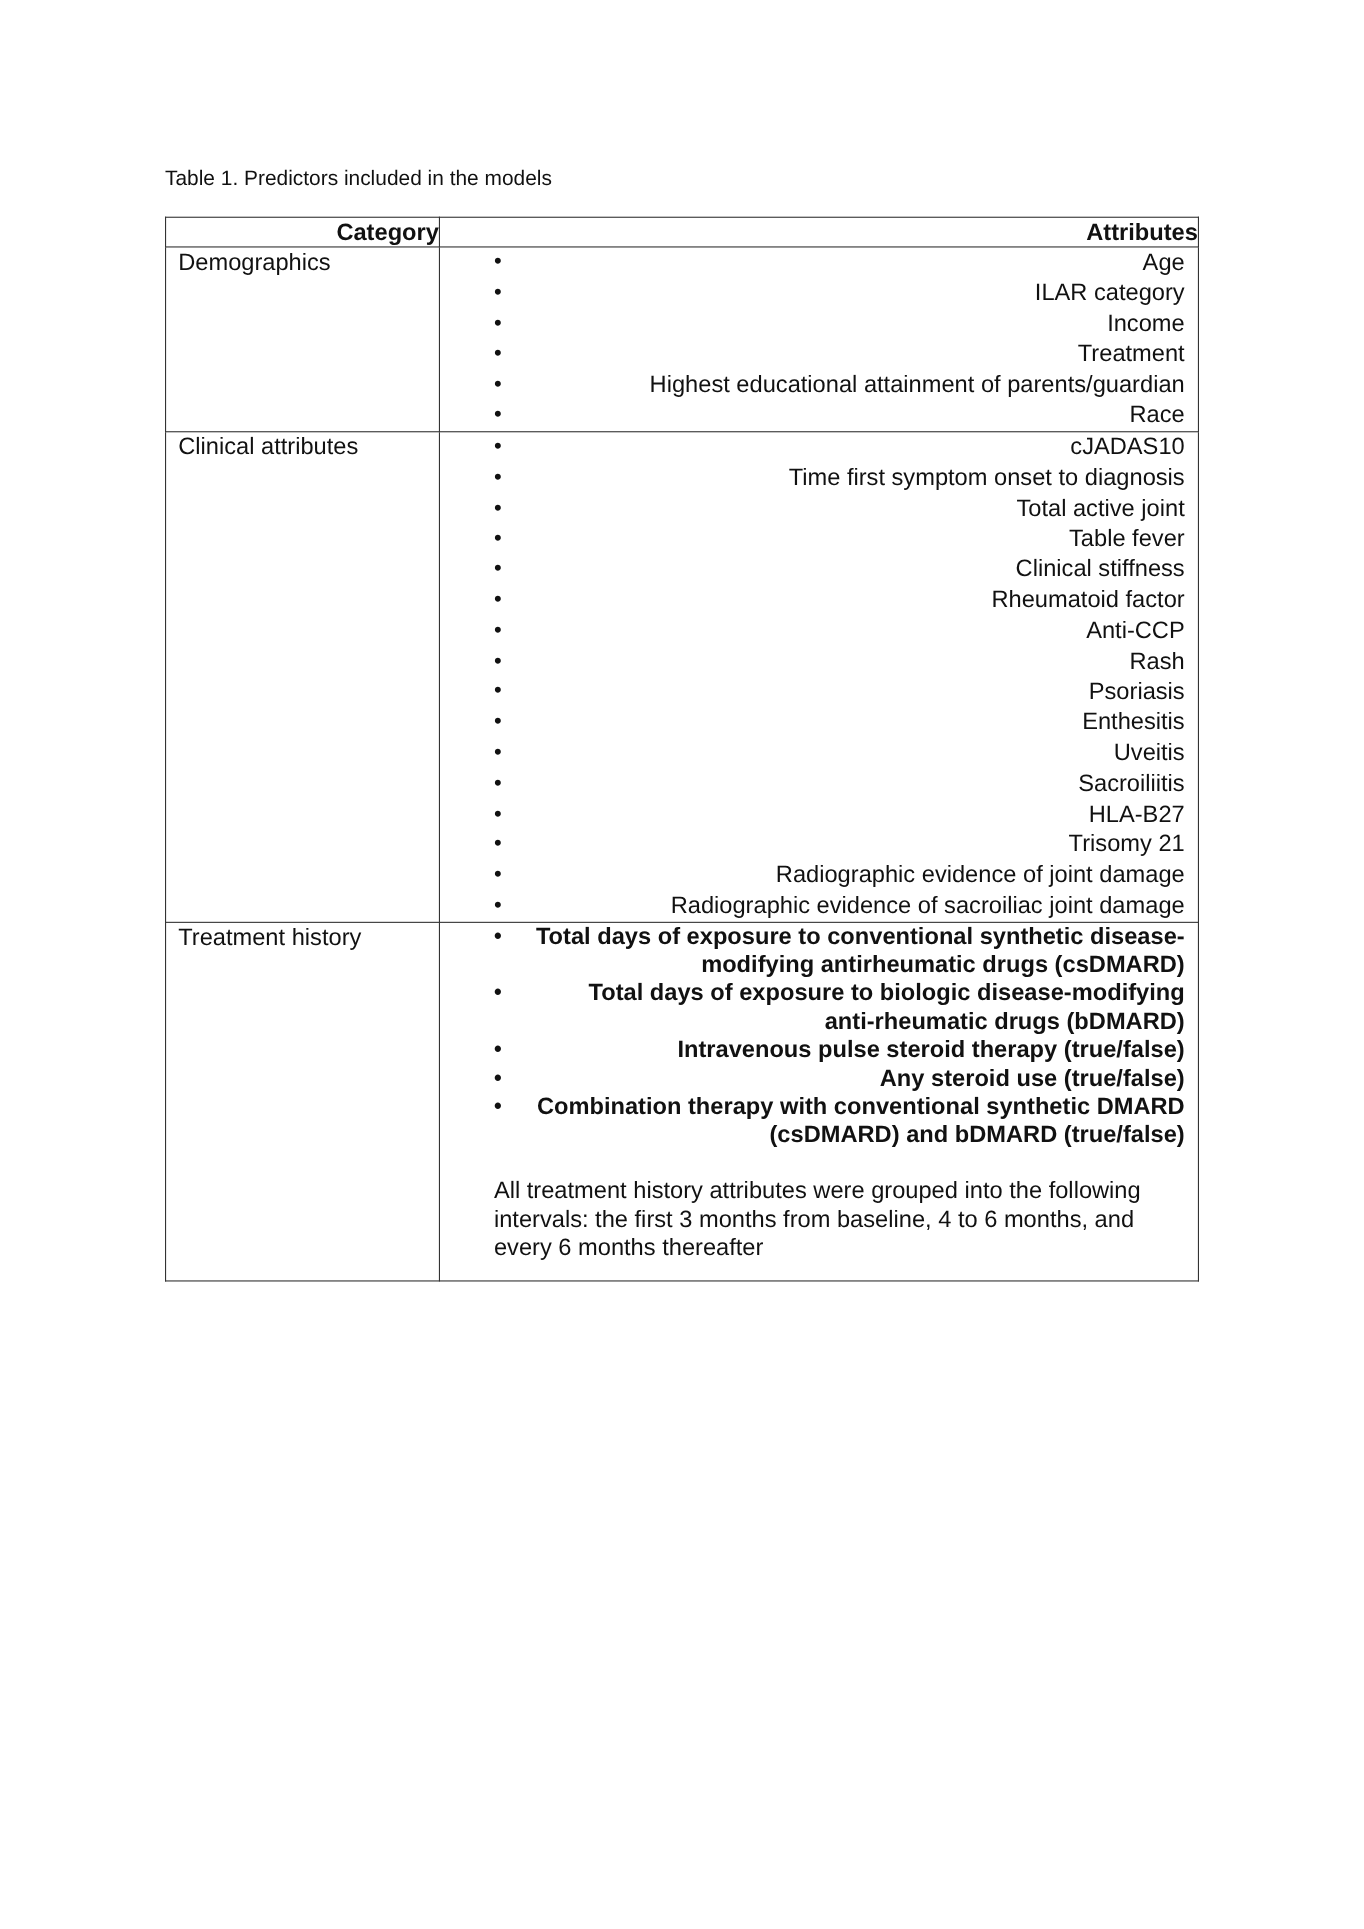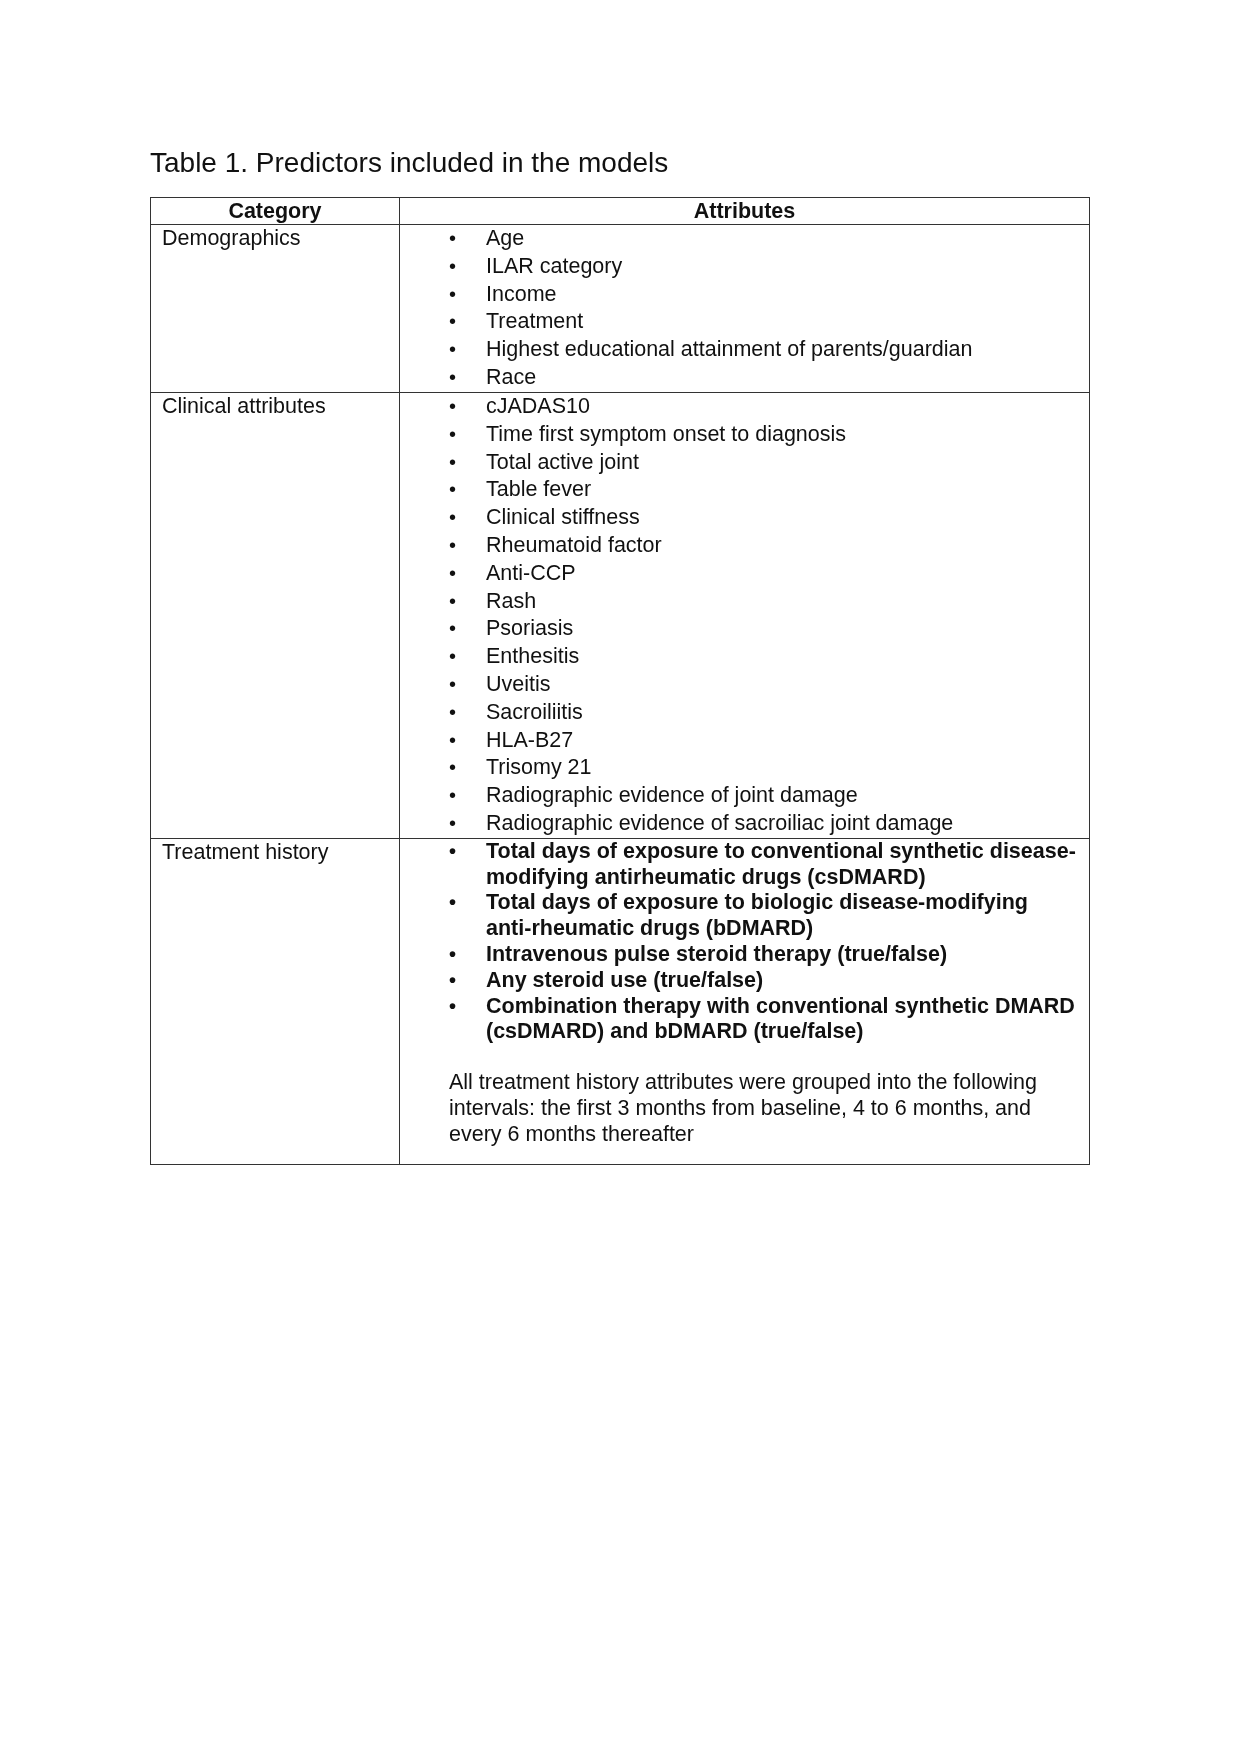--- a/index.html
+++ b/index.html
@@ -1,23 +1,23 @@
 <!DOCTYPE html>
 <html><head>
 <meta charset="utf-8">
 <style>
   html, body { margin:0; padding:0; background:#fff; }
   body { width:1240px; height:1754px; position:relative; font-family:"Liberation Sans", sans-serif; color:#111; }
-  .title { position:absolute; left:150px; top:150px; font-size:28px; line-height:26px; }
+  .title { position:absolute; left:150px; top:150px; font-size:19px; line-height:26px; }
   table.t { position:absolute; left:150px; top:197px; width:940px; border-collapse:collapse; font-size:21.5px; }
   table.t td, table.t th { border:1.5px solid #333; vertical-align:top; padding:0; }
-  table.t th { font-weight:bold; text-align:center; height:26px; line-height:26px; }
+  table.t th { font-weight:bold; text-align:right; height:26px; line-height:26px; }
   col.c1 { width:249px; }
   .cat { padding:0 0 0 11px !important; line-height:27.8px;margin-top:39px; }
-  ul.b { list-style:none; margin:0; padding:0 12px 0 0; }
+  ul.b { list-style:none; margin:0; padding:0 12px 0 0;text-align:right; }
   ul.b li { position:relative; padding-left:86px; line-height:27.8px; }
   ul.b li::before { content:"\2022"; position:absolute; left:49px; top:0; font-size:20px; }
   li.wrap { line-height:25.8px !important;font-weight:bold; }
   .note { padding:25px 12px 0 49px; line-height:25.8px; }
   tr.r1 td { height:167px; }
   tr.r2 td { height:443px; }
   tr.r3 td { height:325px; }
 </style>
 </head>
 <body>

